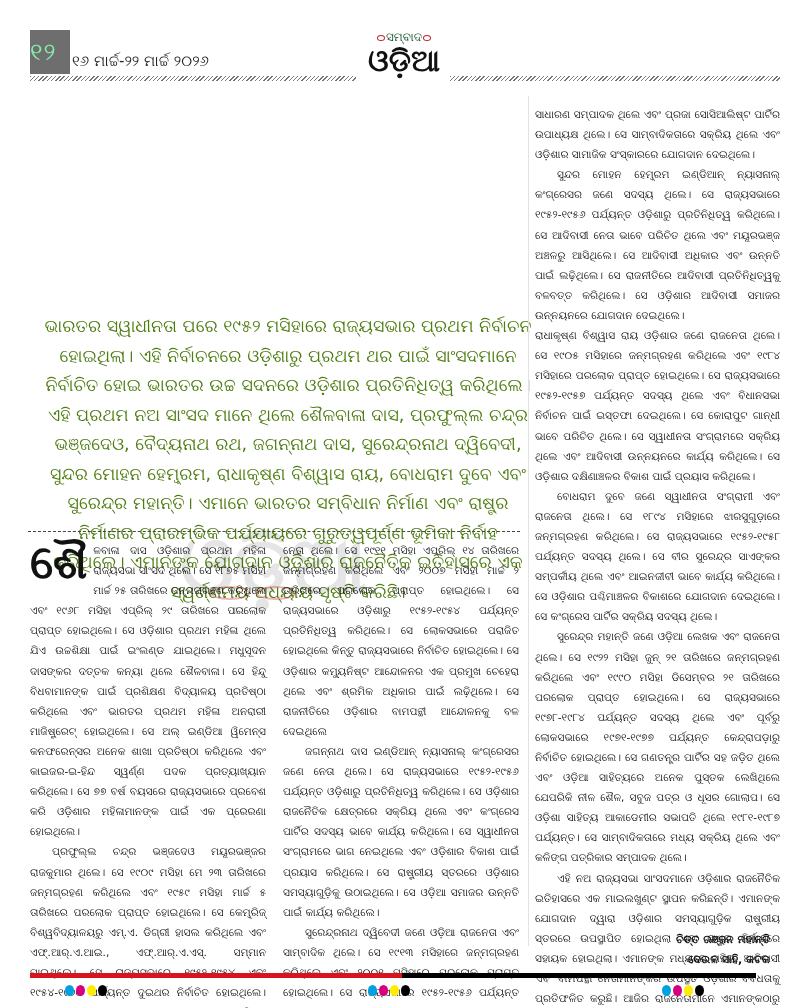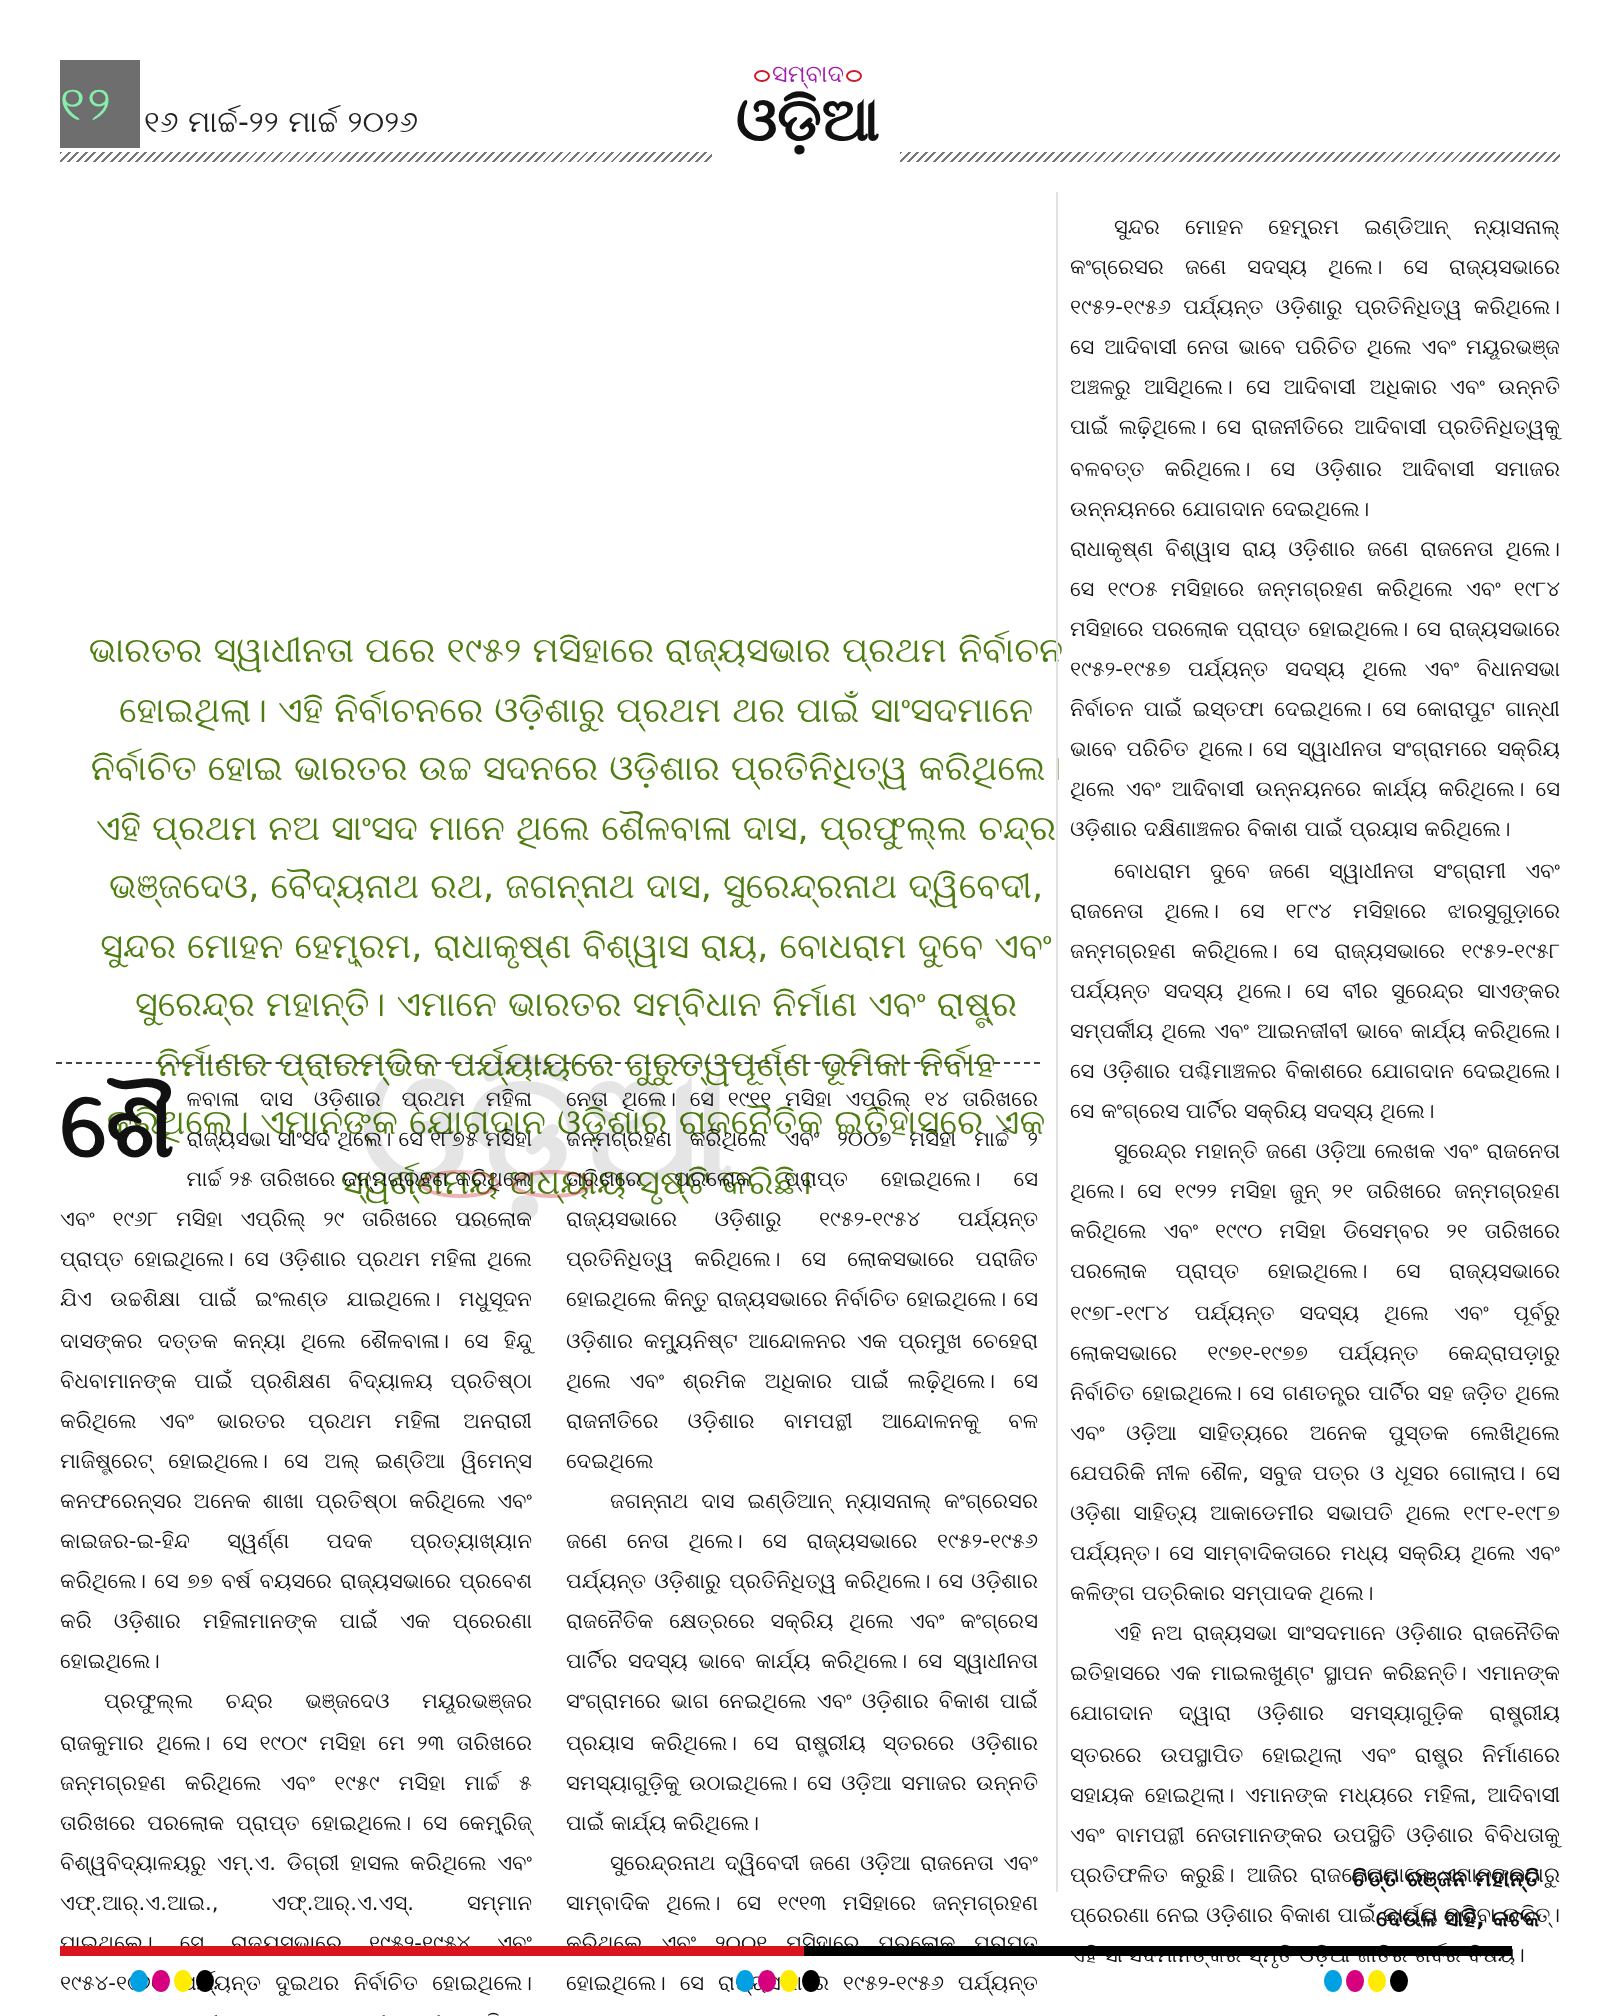--- a/index.html
+++ b/index.html
@@ -9,21 +9,21 @@
   
   .header { position: absolute; left: 0; top: 0; width: 800px; height: 100px; }
   .page-num-box { position: absolute; left: 30px; top: 30px; width: 40px; height: 44px; background: #6e6e6e;
     color: #86efac; font-size: 24px; line-height: 44px; text-align: left; letter-spacing: 1px; }
   .issue-date { position: absolute; left: 72px; top: 52px; font-size: 15px; color: #222; }
   .hatch-left { position: absolute; left: 30px; top: 76px; width: 326px; height: 5px;
     background: repeating-linear-gradient(135deg, #777 0 1px, #fff 1px 3px); }
   .hatch-right { position: absolute; left: 450px; top: 76px; width: 330px; height: 5px;
     background: repeating-linear-gradient(135deg, #777 0 1px, #fff 1px 3px); }
   .logo { position: absolute; left: 360px; top: 30px; width: 88px; height: 56px; text-align: center; }
-  .logo-top { font-size: 12px; color: #a21caf; line-height: 14px; font-family: Liberation Serif, serif; }
+  .logo-top { font-size: 12px; color: #14532d; line-height: 14px; font-family: Liberation Serif, serif; }
   .logo-top .dot { display: inline-block; width: 8px; height: 6px; border: 1.5px solid #c8202a; border-radius: 50%; margin: 0 1px; vertical-align: middle; }
   .logo-main { font-size: 30px; font-weight: bold; line-height: 34px; color: #111; }
 
   
   .headline { position: absolute; left: 25px; top: 108px; width: 510px; text-align: center; }
   .hl-line1, .hl-line2 { font-size: 52px; font-weight: 900; line-height: 62px; letter-spacing: 1px; -webkit-text-stroke: 1.5px #000; }
   .hl-line3 { font-size: 48px; font-weight: normal; line-height: 60px; }
 
   
   .lede { position: absolute; left: 40px; top: 312px; width: 496px; text-align: center; font-size: 17.5px; line-height: 29.5px; color: #4d7c0f; }
@@ -94,20 +94,21 @@
 
 <div class="col col-2">
   <p class="noindent">ନେତା ଥିଲେ। ସେ ୧୯୧୧ ମସିହା ଏପ୍ରିଲ୍ ୧୪ ତାରିଖରେ ଜନ୍ମଗ୍ରହଣ କରିଥିଲେ ଏବଂ ୨୦୦୭ ମସିହା ମାର୍ଚ୍ଚ ୨ ତାରିଖରେ ପରଲୋକ ପ୍ରାପ୍ତ ହୋଇଥିଲେ। ସେ ରାଜ୍ୟସଭାରେ ଓଡ଼ିଶାରୁ ୧୯୫୨-୧୯୫୪ ପର୍ଯ୍ୟନ୍ତ ପ୍ରତିନିଧିତ୍ୱ କରିଥିଲେ। ସେ ଲୋକସଭାରେ ପରାଜିତ ହୋଇଥିଲେ କିନ୍ତୁ ରାଜ୍ୟସଭାରେ ନିର୍ବାଚିତ ହୋଇଥିଲେ। ସେ ଓଡ଼ିଶାର କମ୍ୟୁନିଷ୍ଟ ଆନ୍ଦୋଳନର ଏକ ପ୍ରମୁଖ ଚେହେରା ଥିଲେ ଏବଂ ଶ୍ରମିକ ଅଧିକାର ପାଇଁ ଲଢ଼ିଥିଲେ। ସେ ରାଜନୀତିରେ ଓଡ଼ିଶାର ବାମପନ୍ଥୀ ଆନ୍ଦୋଳନକୁ ବଳ ଦେଇଥିଲେ</p>
   <p>ଜଗନ୍ନାଥ ଦାସ ଇଣ୍ଡିଆନ୍ ନ୍ୟାସନାଲ୍ କଂଗ୍ରେସର ଜଣେ ନେତା ଥିଲେ। ସେ ରାଜ୍ୟସଭାରେ ୧୯୫୨-୧୯୫୬ ପର୍ଯ୍ୟନ୍ତ ଓଡ଼ିଶାରୁ ପ୍ରତିନିଧିତ୍ୱ କରିଥିଲେ। ସେ ଓଡ଼ିଶାର ରାଜନୈତିକ କ୍ଷେତ୍ରରେ ସକ୍ରିୟ ଥିଲେ ଏବଂ କଂଗ୍ରେସ ପାର୍ଟିର ସଦସ୍ୟ ଭାବେ କାର୍ଯ୍ୟ କରିଥିଲେ। ସେ ସ୍ୱାଧୀନତା ସଂଗ୍ରାମରେ ଭାଗ ନେଇଥିଲେ ଏବଂ ଓଡ଼ିଶାର ବିକାଶ ପାଇଁ ପ୍ରୟାସ କରିଥିଲେ। ସେ ରାଷ୍ଟ୍ରୀୟ ସ୍ତରରେ ଓଡ଼ିଶାର ସମସ୍ୟାଗୁଡ଼ିକୁ ଉଠାଇଥିଲେ। ସେ ଓଡ଼ିଆ ସମାଜର ଉନ୍ନତି ପାଇଁ କାର୍ଯ୍ୟ କରିଥିଲେ।</p>
   <p>ସୁରେନ୍ଦ୍ରନାଥ ଦ୍ୱିବେଦୀ ଜଣେ ଓଡ଼ିଆ ରାଜନେତା ଏବଂ ସାମ୍ବାଦିକ ଥିଲେ। ସେ ୧୯୧୩ ମସିହାରେ ଜନ୍ମଗ୍ରହଣ କରିଥିଲେ ଏବଂ ୨୦୦୧ ମସିହାରେ ପରଲୋକ ପ୍ରାପ୍ତ ହୋଇଥିଲେ। ସେ ରାଜ୍ୟସଭାରେ ୧୯୫୨-୧୯୫୬ ପର୍ଯ୍ୟନ୍ତ ସଦସ୍ୟ ଥିଲେ ଏବଂ ପରେ ଲୋକସଭାରେ ୧୯୫୭-୧୯୭୦ ପର୍ଯ୍ୟନ୍ତ ନିର୍ବାଚିତ ହୋଇଥିଲେ। ସେ ଅରୁଣାଚଳ ପ୍ରଦେଶର ରାଜ୍ୟପାଳ ଭାବେ କାର୍ଯ୍ୟ କରିଥିଲେ। ସେ ଉତ୍କଳ ପ୍ରଦେଶ କଂଗ୍ରେସ କମିଟିର</p>
 </div>
 
 <div class="col-rule"></div>
 
 <div class="col col-3">
+  <p class="noindent">ସାଧାରଣ ସମ୍ପାଦକ ଥିଲେ ଏବଂ ପ୍ରଜା ସୋସିଆଲିଷ୍ଟ ପାର୍ଟିର ଉପାଧ୍ୟକ୍ଷ ଥିଲେ। ସେ ସାମ୍ବାଦିକତାରେ ସକ୍ରିୟ ଥିଲେ ଏବଂ ଓଡ଼ିଶାର ସାମାଜିକ ସଂସ୍କାରରେ ଯୋଗଦାନ ଦେଇଥିଲେ।</p>
   <p>ସୁନ୍ଦର ମୋହନ ହେମ୍ବ୍ରମ ଇଣ୍ଡିଆନ୍ ନ୍ୟାସନାଲ୍ କଂଗ୍ରେସର ଜଣେ ସଦସ୍ୟ ଥିଲେ। ସେ ରାଜ୍ୟସଭାରେ ୧୯୫୨-୧୯୫୬ ପର୍ଯ୍ୟନ୍ତ ଓଡ଼ିଶାରୁ ପ୍ରତିନିଧିତ୍ୱ କରିଥିଲେ। ସେ ଆଦିବାସୀ ନେତା ଭାବେ ପରିଚିତ ଥିଲେ ଏବଂ ମୟୂରଭଞ୍ଜ ଅଞ୍ଚଳରୁ ଆସିଥିଲେ। ସେ ଆଦିବାସୀ ଅଧିକାର ଏବଂ ଉନ୍ନତି ପାଇଁ ଲଢ଼ିଥିଲେ। ସେ ରାଜନୀତିରେ ଆଦିବାସୀ ପ୍ରତିନିଧିତ୍ୱକୁ ବଳବତ୍ତ କରିଥିଲେ। ସେ ଓଡ଼ିଶାର ଆଦିବାସୀ ସମାଜର ଉନ୍ନୟନରେ ଯୋଗଦାନ ଦେଇଥିଲେ।</p>
   <p class="noindent">ରାଧାକୃଷ୍ଣ ବିଶ୍ୱାସ ରାୟ ଓଡ଼ିଶାର ଜଣେ ରାଜନେତା ଥିଲେ। ସେ ୧୯୦୫ ମସିହାରେ ଜନ୍ମଗ୍ରହଣ କରିଥିଲେ ଏବଂ ୧୯୮୪ ମସିହାରେ ପରଲୋକ ପ୍ରାପ୍ତ ହୋଇଥିଲେ। ସେ ରାଜ୍ୟସଭାରେ ୧୯୫୨-୧୯୫୭ ପର୍ଯ୍ୟନ୍ତ ସଦସ୍ୟ ଥିଲେ ଏବଂ ବିଧାନସଭା ନିର୍ବାଚନ ପାଇଁ ଇସ୍ତଫା ଦେଇଥିଲେ। ସେ କୋରାପୁଟ ଗାନ୍ଧୀ ଭାବେ ପରିଚିତ ଥିଲେ। ସେ ସ୍ୱାଧୀନତା ସଂଗ୍ରାମରେ ସକ୍ରିୟ ଥିଲେ ଏବଂ ଆଦିବାସୀ ଉନ୍ନୟନରେ କାର୍ଯ୍ୟ କରିଥିଲେ। ସେ ଓଡ଼ିଶାର ଦକ୍ଷିଣାଞ୍ଚଳର ବିକାଶ ପାଇଁ ପ୍ରୟାସ କରିଥିଲେ।</p>
   <p>ବୋଧରାମ ଦୁବେ ଜଣେ ସ୍ୱାଧୀନତା ସଂଗ୍ରାମୀ ଏବଂ ରାଜନେତା ଥିଲେ। ସେ ୧୮୯୪ ମସିହାରେ ଝାରସୁଗୁଡ଼ାରେ ଜନ୍ମଗ୍ରହଣ କରିଥିଲେ। ସେ ରାଜ୍ୟସଭାରେ ୧୯୫୨-୧୯୫୮ ପର୍ଯ୍ୟନ୍ତ ସଦସ୍ୟ ଥିଲେ। ସେ ବୀର ସୁରେନ୍ଦ୍ର ସାଏଙ୍କର ସମ୍ପର୍କୀୟ ଥିଲେ ଏବଂ ଆଇନଜୀବୀ ଭାବେ କାର୍ଯ୍ୟ କରିଥିଲେ। ସେ ଓଡ଼ିଶାର ପଶ୍ଚିମାଞ୍ଚଳର ବିକାଶରେ ଯୋଗଦାନ ଦେଇଥିଲେ। ସେ କଂଗ୍ରେସ ପାର୍ଟିର ସକ୍ରିୟ ସଦସ୍ୟ ଥିଲେ।</p>
   <p>ସୁରେନ୍ଦ୍ର ମହାନ୍ତି ଜଣେ ଓଡ଼ିଆ ଲେଖକ ଏବଂ ରାଜନେତା ଥିଲେ। ସେ ୧୯୨୨ ମସିହା ଜୁନ୍ ୨୧ ତାରିଖରେ ଜନ୍ମଗ୍ରହଣ କରିଥିଲେ ଏବଂ ୧୯୯୦ ମସିହା ଡିସେମ୍ବର ୨୧ ତାରିଖରେ ପରଲୋକ ପ୍ରାପ୍ତ ହୋଇଥିଲେ। ସେ ରାଜ୍ୟସଭାରେ ୧୯୭୮-୧୯୮୪ ପର୍ଯ୍ୟନ୍ତ ସଦସ୍ୟ ଥିଲେ ଏବଂ ପୂର୍ବରୁ ଲୋକସଭାରେ ୧୯୭୧-୧୯୭୭ ପର୍ଯ୍ୟନ୍ତ କେନ୍ଦ୍ରାପଡ଼ାରୁ ନିର୍ବାଚିତ ହୋଇଥିଲେ। ସେ ଗଣତନ୍ତ୍ର ପାର୍ଟିର ସହ ଜଡ଼ିତ ଥିଲେ ଏବଂ ଓଡ଼ିଆ ସାହିତ୍ୟରେ ଅନେକ ପୁସ୍ତକ ଲେଖିଥିଲେ ଯେପରିକି ନୀଳ ଶୈଳ, ସବୁଜ ପତ୍ର ଓ ଧୂସର ଗୋଲାପ। ସେ ଓଡ଼ିଶା ସାହିତ୍ୟ ଆକାଡେମୀର ସଭାପତି ଥିଲେ ୧୯୮୧-୧୯୮୭ ପର୍ଯ୍ୟନ୍ତ। ସେ ସାମ୍ବାଦିକତାରେ ମଧ୍ୟ ସକ୍ରିୟ ଥିଲେ ଏବଂ କଳିଙ୍ଗ ପତ୍ରିକାର ସମ୍ପାଦକ ଥିଲେ।</p>
   <p>ଏହି ନଅ ରାଜ୍ୟସଭା ସାଂସଦମାନେ ଓଡ଼ିଶାର ରାଜନୈତିକ ଇତିହାସରେ ଏକ ମାଇଲଖୁଣ୍ଟ ସ୍ଥାପନ କରିଛନ୍ତି। ଏମାନଙ୍କ ଯୋଗଦାନ ଦ୍ୱାରା ଓଡ଼ିଶାର ସମସ୍ୟାଗୁଡ଼ିକ ରାଷ୍ଟ୍ରୀୟ ସ୍ତରରେ ଉପସ୍ଥାପିତ ହୋଇଥିଲା ଏବଂ ରାଷ୍ଟ୍ର ନିର୍ମାଣରେ ସହାୟକ ହୋଇଥିଲା। ଏମାନଙ୍କ ମଧ୍ୟରେ ମହିଳା, ଆଦିବାସୀ ଏବଂ ବାମପନ୍ଥୀ ନେତାମାନଙ୍କର ଉପସ୍ଥିତି ଓଡ଼ିଶାର ବିବିଧତାକୁ ପ୍ରତିଫଳିତ କରୁଛି। ଆଜିର ରାଜନେତାମାନେ ଏମାନଙ୍କଠାରୁ ପ୍ରେରଣା ନେଇ ଓଡ଼ିଶାର ବିକାଶ ପାଇଁ କାର୍ଯ୍ୟ କରିବା ଉଚିତ୍। ଏହି ସାଂସଦମାନଙ୍କର ସ୍ମୃତି ଓଡ଼ିଆ ଜାତିର ଗର୍ବର ବିଷୟ।</p>
 </div>
 
 <div class="byline">
   <div>ଚିତ୍ତ ରଞ୍ଜନ ମହାନ୍ତି</div>
   <div>ଦେଉଳ ସାହି, କଟକ</div>

